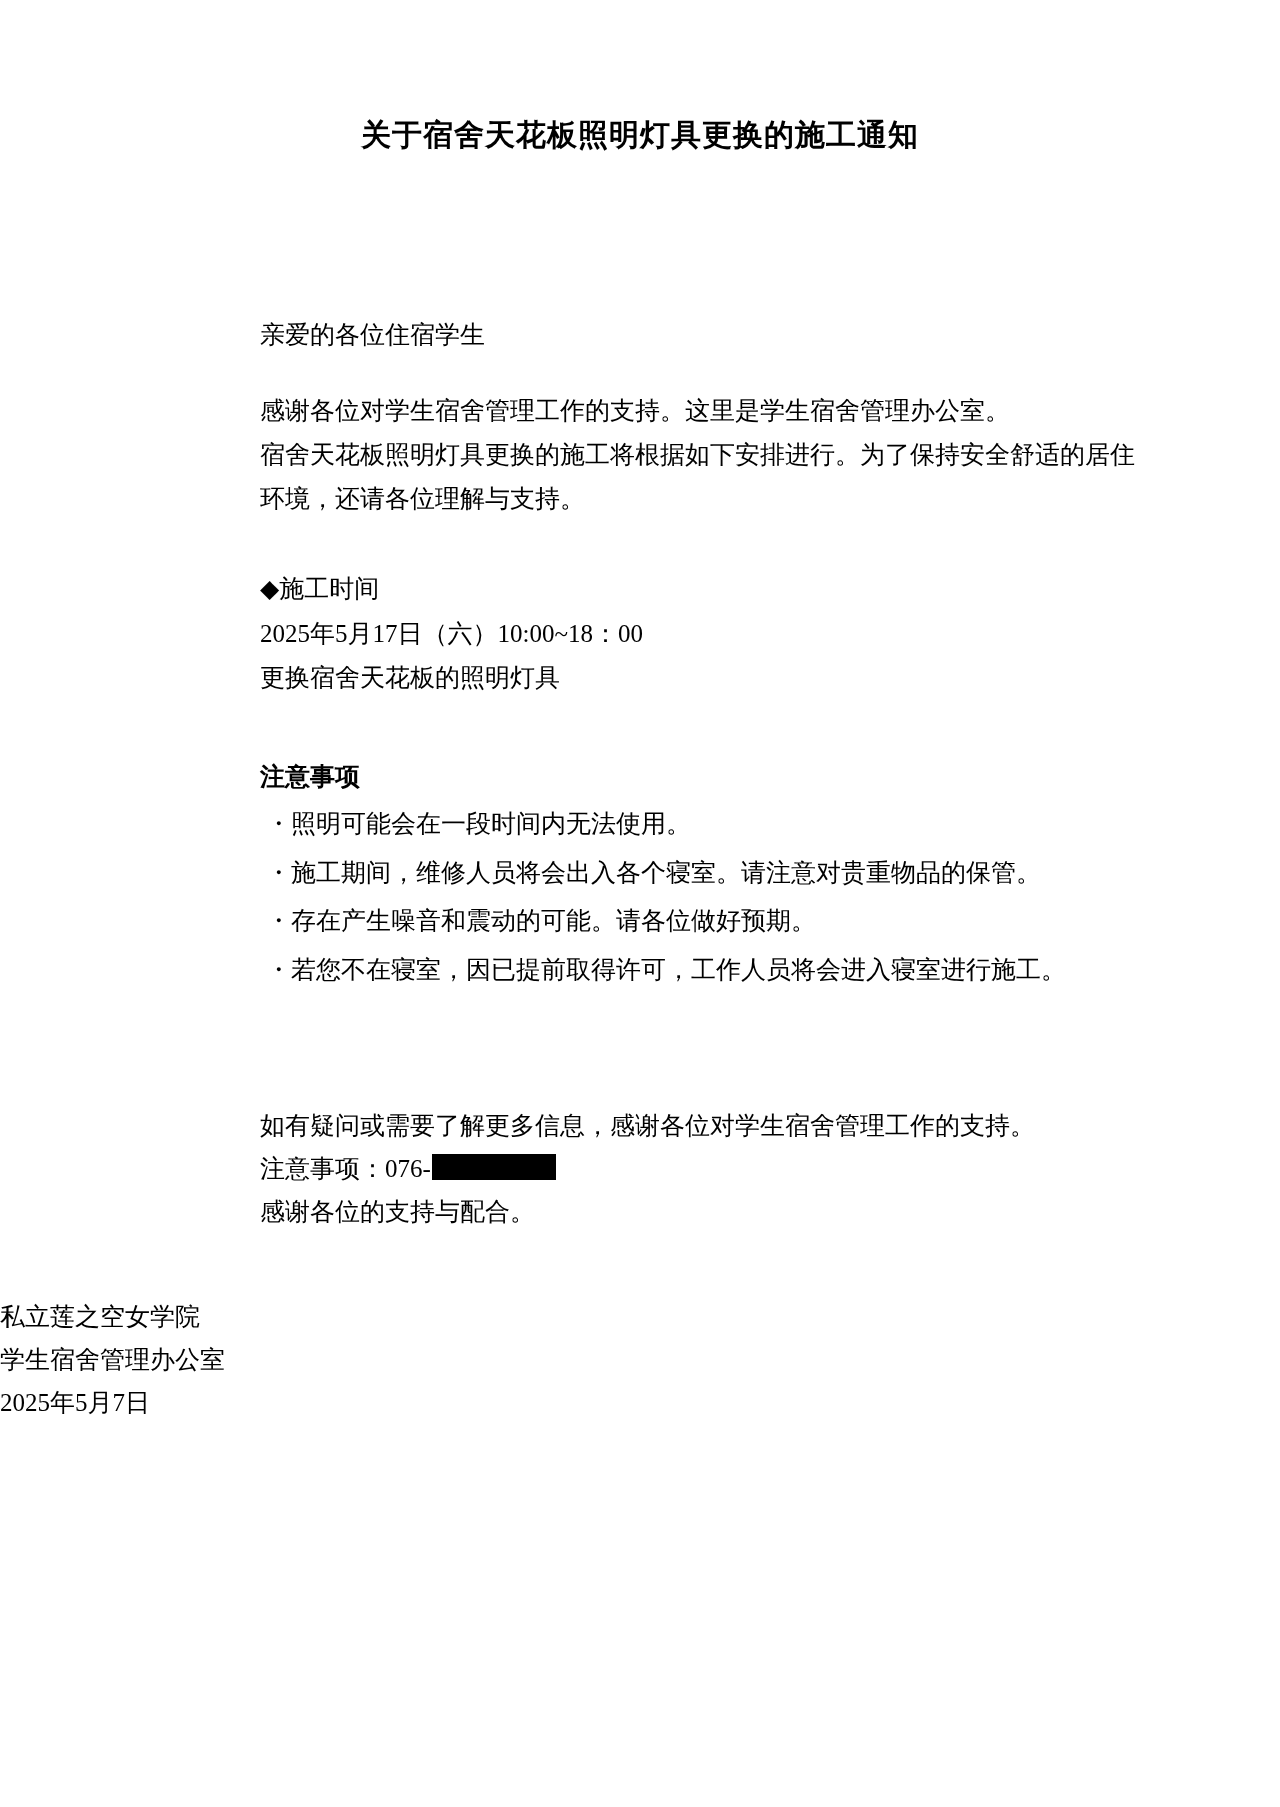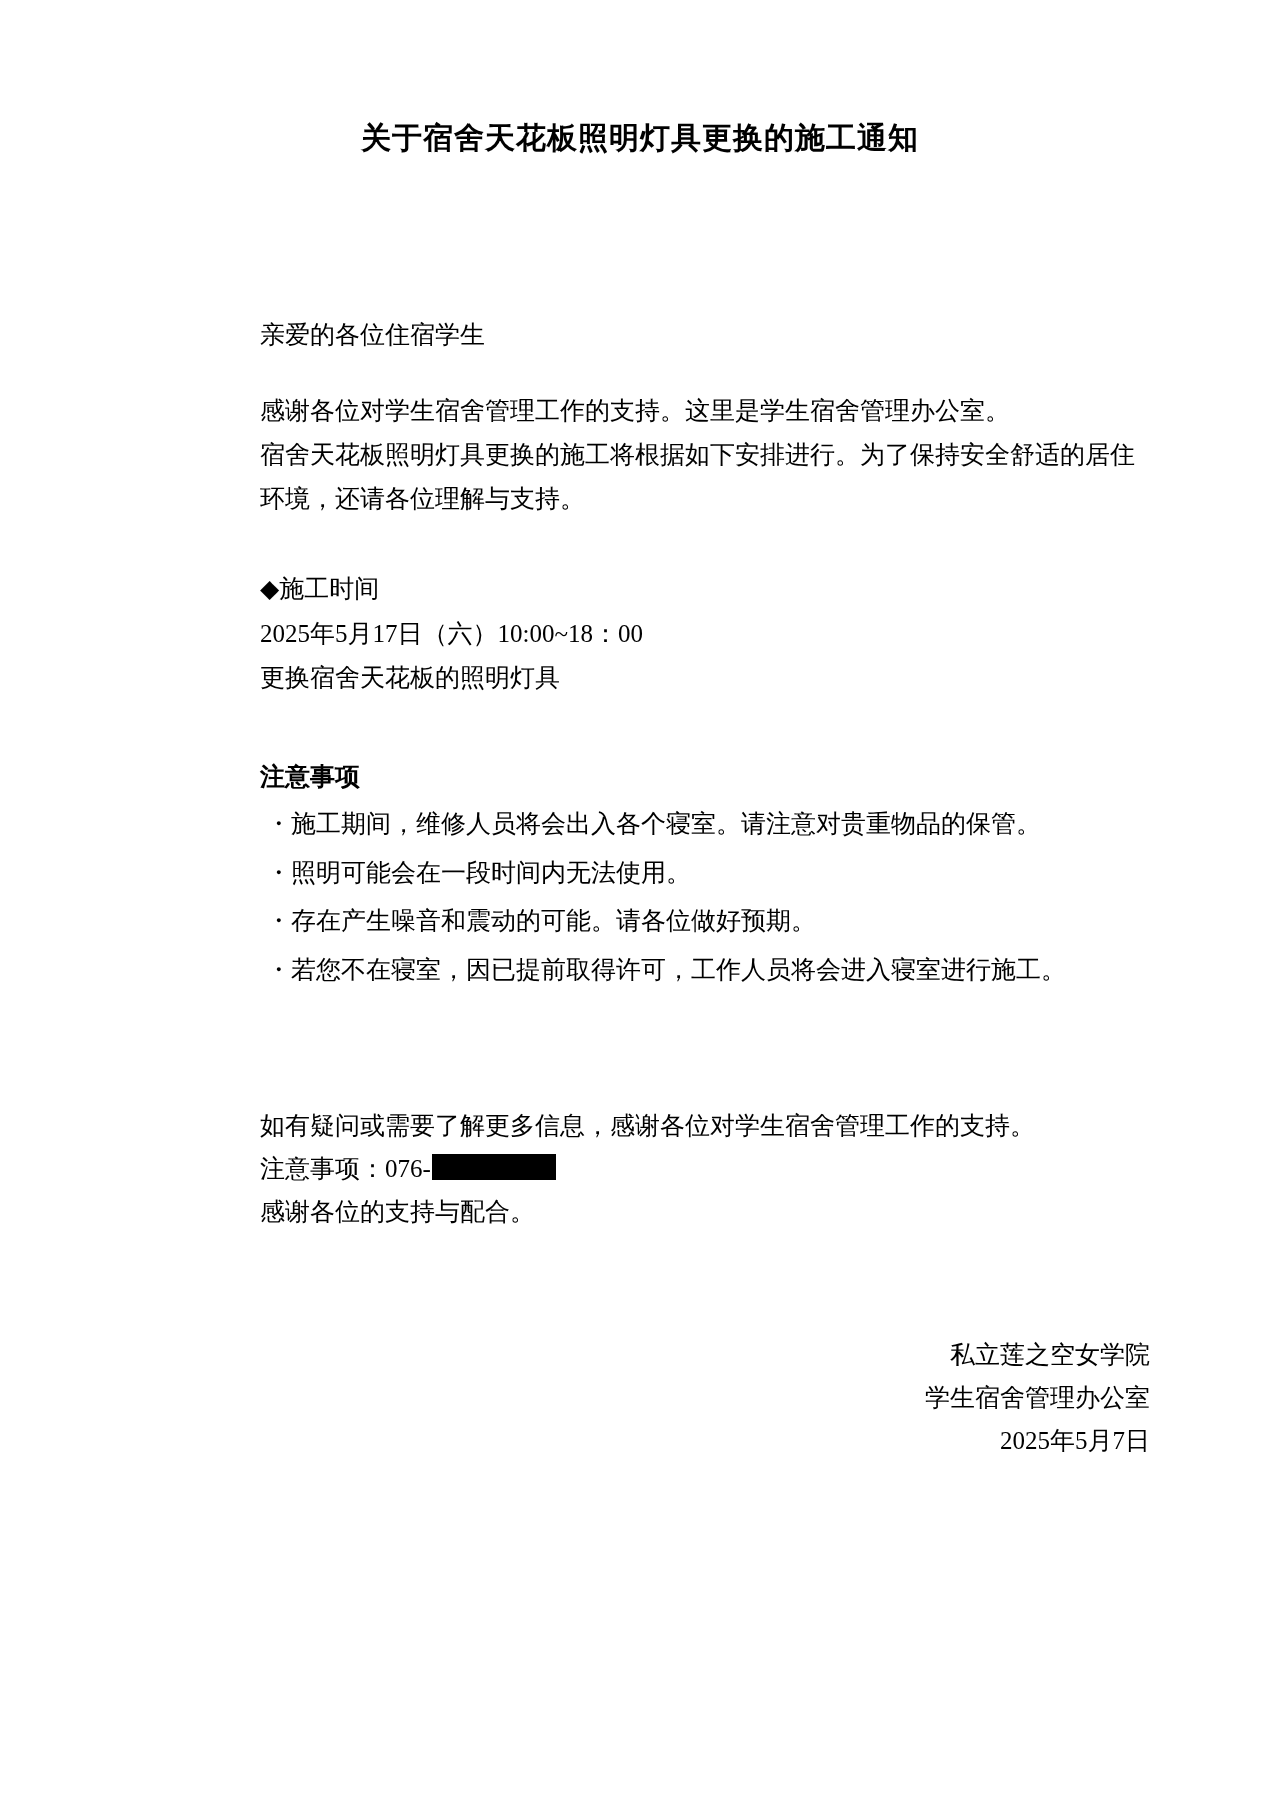--- a/index.html
+++ b/index.html
@@ -22,20 +22,21 @@
     padding: 0;
   }
   .doc-title {
     text-align: center;
     font-size: 30px;
     font-weight: 700;
     letter-spacing: 1px;
     margin: 0;
     padding-top: 118px;
     line-height: 1.3;
+    font-family: Liberation Mono, monospace;
   }
   .body-block {
     margin: 0 auto;
     width: 1020px;
     padding-left: 130px;
     box-sizing: border-box;
   }
   .salutation {
     font-size: 25px;
     margin-top: 158px;
@@ -81,22 +82,22 @@
   }
   .redacted {
     display: inline-block;
     width: 124px;
     height: 26px;
     background: #000000;
     vertical-align: -3px;
     margin-left: 1px;
   }
   .signature {
-    margin-top: 100px;
-    text-align: right;
+    margin-top: 62px;
+    text-align: left;
     padding-right: 130px;
   }
   .signature div {
     font-size: 25px;
     line-height: 1.72;
   }
 </style>
 </head>
 <body>
 
@@ -110,22 +111,22 @@
 
     <div class="para">感谢各位对学生宿舍管理工作的支持。这里是学生宿舍管理办公室。</div>
     <div class="para tight">宿舍天花板照明灯具更换的施工将根据如下安排进行。为了保持安全舒适的居住环境，还请各位理解与支持。</div>
 
     <div class="section-head">◆施工时间</div>
     <div class="section-line">2025年5月17日（六）10:00~18：00</div>
 
     <div class="section-line">更换宿舍天花板的照明灯具</div>
 
     <div class="notes-head">注意事项</div>
+    <div class="note-item">・照明可能会在一段时间内无法使用。</div>
     <div class="note-item">・施工期间，维修人员将会出入各个寝室。请注意对贵重物品的保管。</div>
-    <div class="note-item">・照明可能会在一段时间内无法使用。</div>
     <div class="note-item">・存在产生噪音和震动的可能。请各位做好预期。</div>
     <div class="note-item">・若您不在寝室，因已提前取得许可，工作人员将会进入寝室进行施工。</div>
 
     <div class="contact-block">
       <div class="contact-line">如有疑问或需要了解更多信息，感谢各位对学生宿舍管理工作的支持。</div>
       <div class="contact-line"><span>注意事项：</span><span>076-</span><span class="redacted"></span></div>
       <div class="contact-line">感谢各位的支持与配合。</div>
     </div>
 
   </div>

